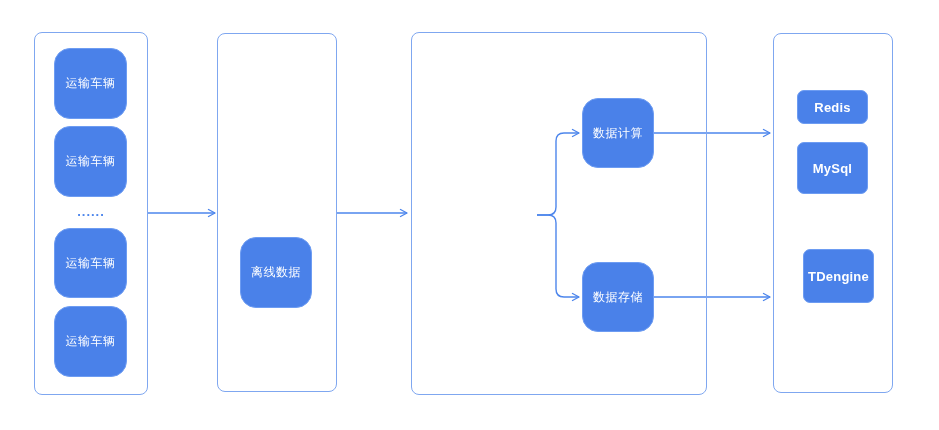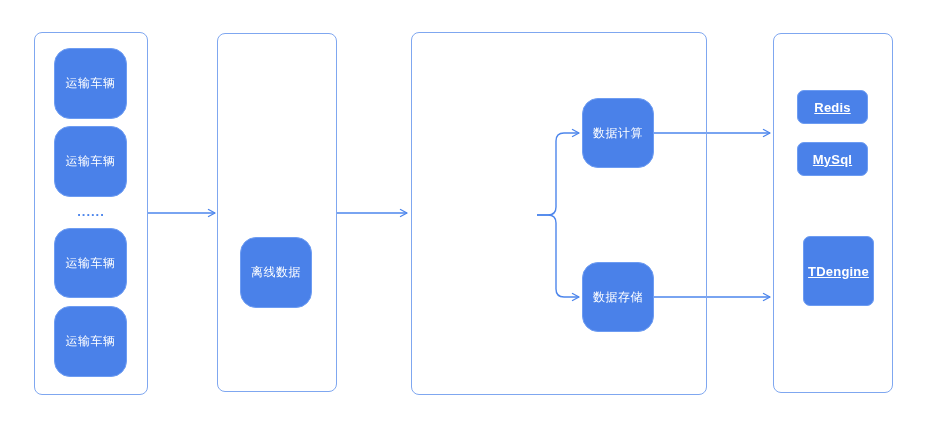--- a/index.html
+++ b/index.html
@@ -35,21 +35,20 @@
     display:flex;align-items:center;justify-content:center;
     font-size:12px;
     letter-spacing:.5px;
     text-align:center;
   }
   .node.latin{
     font-size:13px;
     font-weight:600;
     letter-spacing:.2px;
     border-radius:7px;
-    text-decoration:underline;
   }
   .ellipsis{
     position:absolute;
     color:var(--connector);
     font-size:13px;
     font-weight:700;
     letter-spacing:1px;
     text-align:center;
     line-height:12px;
   }
@@ -92,16 +91,16 @@
   <div class="ellipsis" style="left:34px;top:206px;width:114px">......</div>
   <div class="node" style="left:54px;top:228px;width:73px;height:70px">运输车辆</div>
   <div class="node" style="left:54px;top:306px;width:73px;height:71px">运输车辆</div>
 
   <div class="node" style="left:240px;top:237px;width:72px;height:71px">离线数据</div>
 
   <div class="node" style="left:582px;top:98px;width:72px;height:70px">数据计算</div>
   <div class="node" style="left:582px;top:262px;width:72px;height:70px">数据存储</div>
 
   <div class="node latin" style="left:797px;top:90px;width:71px;height:34px">Redis</div>
-  <div class="node latin" style="left:797px;top:142px;width:71px;height:34px">MySql</div>
-  <div class="node latin" style="left:803px;top:236px;width:71px;height:70px">TDengine</div>
+  <div class="node latin" style="left:797px;top:142px;width:71px;height:52px">MySql</div>
+  <div class="node latin" style="left:803px;top:249px;width:71px;height:54px">TDengine</div>
 
 </div>
 
 </body></html>

